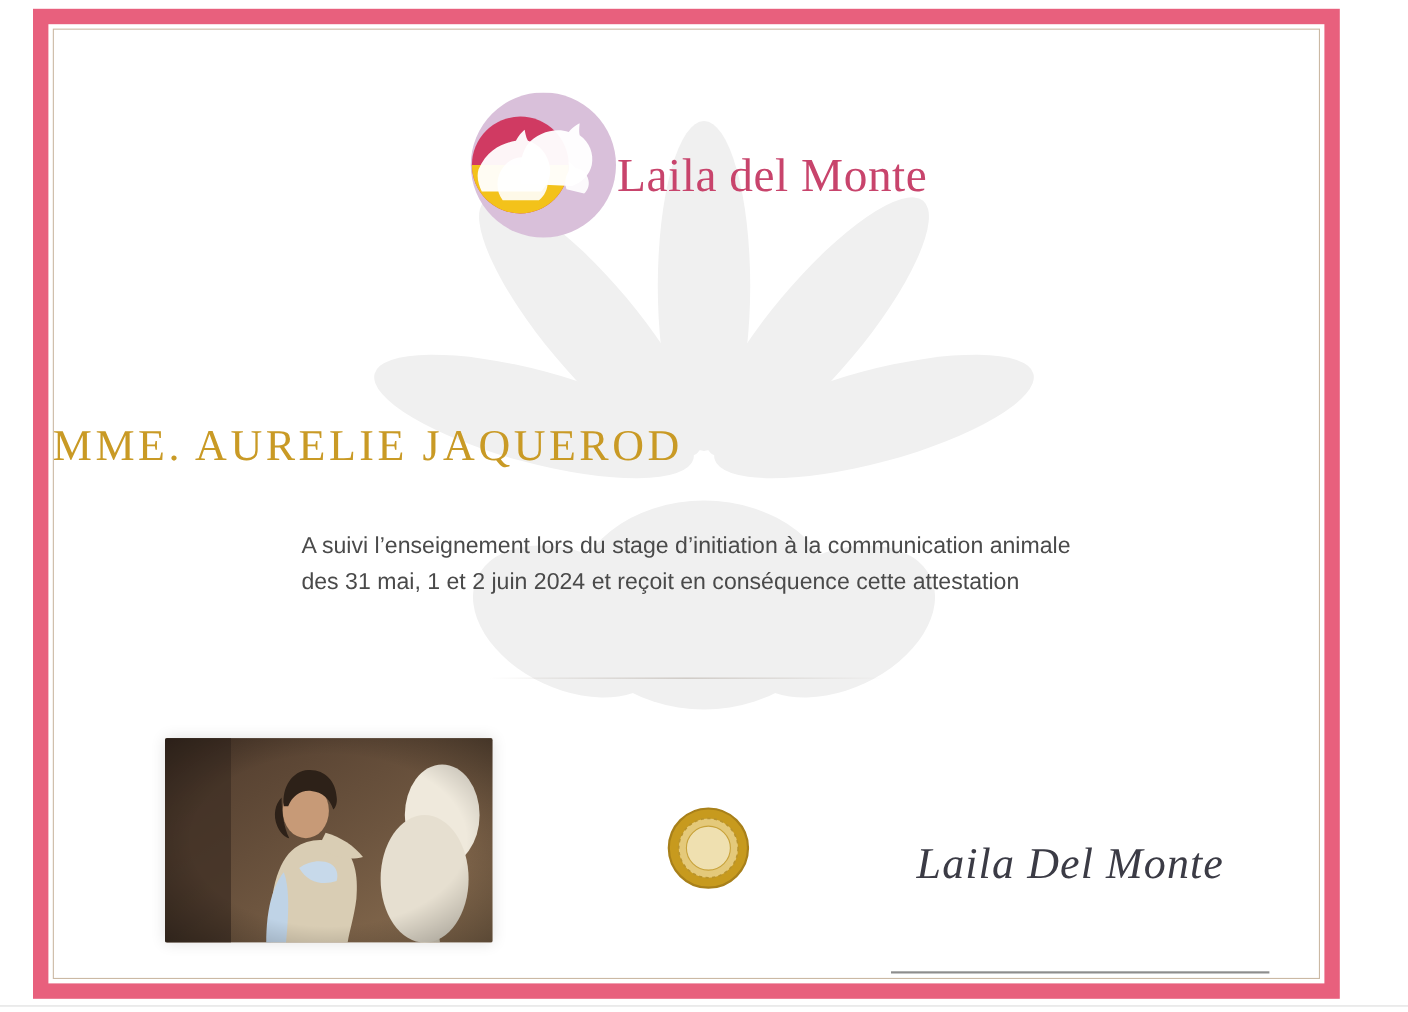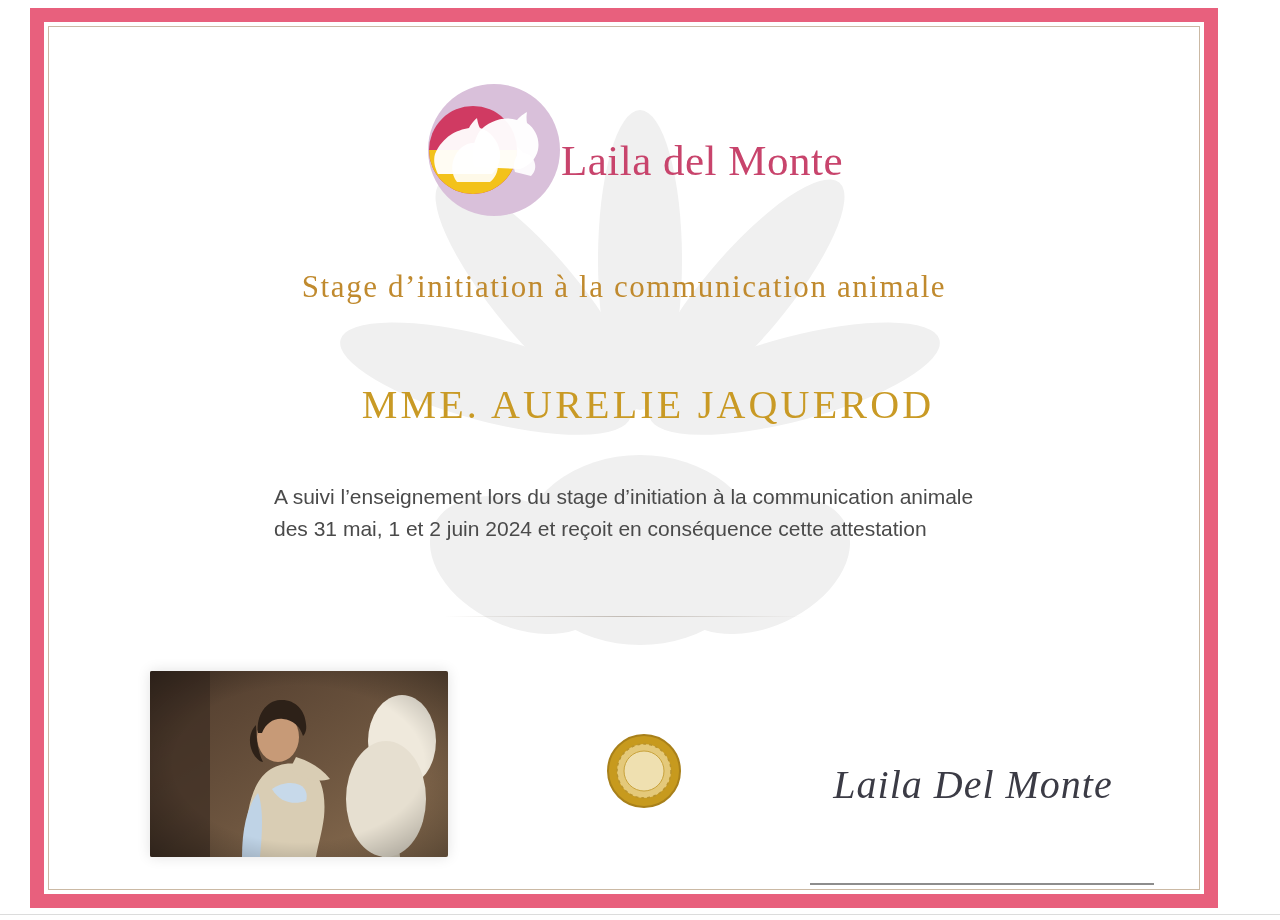--- a/index.html
+++ b/index.html
@@ -103,27 +103,26 @@
     letter-spacing: 1.6px;
     color: #c08a2e;
   }
 
   
   .recipient {
     position: absolute;
     left: 0;
     top: 355px;
     width: 100%;
-    text-align: center;
+    text-align: left;
     font-family: "Liberation Serif", serif;
     font-size: 40px;
     letter-spacing: 3.2px;
     color: #c99a25;
     font-weight: 400;
-    margin-left: 24px;
   }
 
   
   .body-text {
     position: absolute;
     left: 50%;
     top: 455px;
     transform: translateX(-50%);
     width: 700px;
     text-align: left;
@@ -227,21 +226,20 @@
         <path d="M68 110a44 44 0 0 1-44-44h88a44 44 0 0 1-44 44z" fill="#f3c21a"></path>
         <path d="M68 110a44 44 0 0 1-42-31 44 44 0 0 0 42 31 44 44 0 0 0 42-31 44 44 0 0 1-42 31z" fill="#e8622a"></path>
         <path d="M30 70c8-18 22-24 34-26 3-6 8-10 8-10s1 7 3 10c10 3 18 12 20 24 1 8-2 16-8 22H33c-3-6-5-13-3-20z" fill="#ffffff" opacity="0.95"></path>
         <path d="M52 98c-6-8-6-18-2-26 5-10 14-14 22-13 2-5 6-8 6-8s0 6 2 9c8 4 13 12 13 21 0 7-3 13-8 17z" fill="#ffffff" opacity="0.9"></path>
         <path d="M110 88c-2-6-1-12 2-16 1-4 0-9 0-9s4 3 6 6c6 0 11 5 12 11 1 5-1 9-4 12z" fill="#ffffff" opacity="0.92"></path>
         <path d="M74 48c10-12 26-16 38-12 4-5 10-8 10-8s-1 7 0 11c9 6 13 17 11 27-2 9-9 16-18 19l-46-2c-3-12-1-25 5-35z" fill="#ffffff" opacity="0.96"></path>
       </svg>
       <div class="logo-text">Laila del Monte</div>
     </div>
 
-    <div class="course-title">Stage d’initiation à la communication animale</div>
 
     <div class="recipient">MME. AURELIE JAQUEROD</div>
 
     <div class="body-text">A suivi l’enseignement lors du stage d’initiation à la communication animale des 31 mai, 1 et 2 juin 2024 et reçoit en conséquence cette attestation</div>
 
     <div class="divider"></div>
 
     <div class="photo">
       <svg viewBox="0 0 298 186" width="298" height="186">
         <defs>

